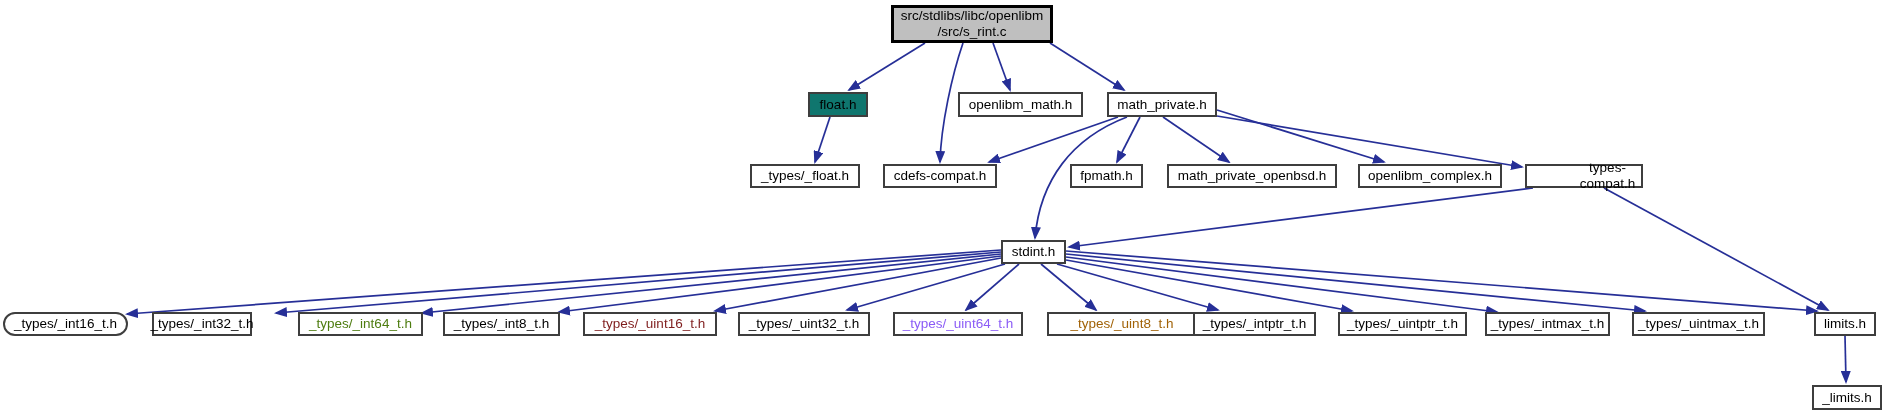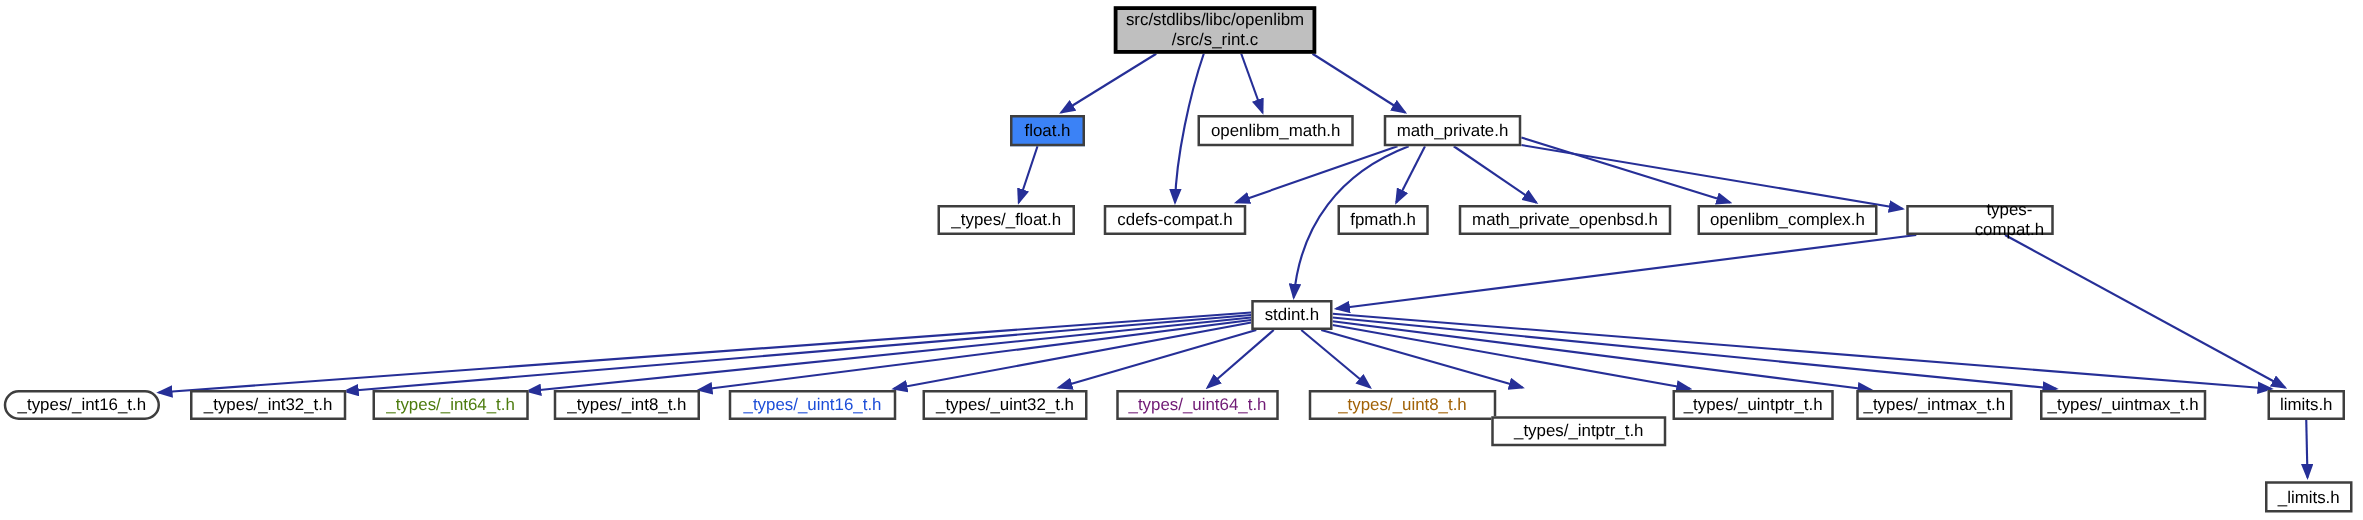--- a/index.html
+++ b/index.html
@@ -80,37 +80,37 @@
       <path d="M1041,264 L1096,310" fill="none" stroke="#262f97" stroke-width="1.7" marker-end="url(#arrow)"></path>
       <path d="M1057,264 L1218,310" fill="none" stroke="#262f97" stroke-width="1.7" marker-end="url(#arrow)"></path>
       <path d="M1066,260 L1352,311" fill="none" stroke="#262f97" stroke-width="1.7" marker-end="url(#arrow)"></path>
       <path d="M1066,257 L1497,312" fill="none" stroke="#262f97" stroke-width="1.7" marker-end="url(#arrow)"></path>
       <path d="M1066,254 L1645,311" fill="none" stroke="#262f97" stroke-width="1.7" marker-end="url(#arrow)"></path>
       <path d="M1066,251 L1817,311" fill="none" stroke="#262f97" stroke-width="1.7" marker-end="url(#arrow)"></path>
       <path d="M1845,336 L1846,382" fill="none" stroke="#262f97" stroke-width="1.7" marker-end="url(#arrow)"></path>
     </svg>
     <div class="graph-node root" style="left: 891px; top: 5px; width: 162px; height: 38px; border-color: rgb(0, 0, 0); background: rgb(191, 191, 191); color: rgb(0, 0, 0);"><span>src/stdlibs/libc/openlibm
 /src/s_rint.c</span></div>
-    <div class="graph-node" style="left: 808px; top: 92px; width: 60px; height: 25px; border-color: rgb(62, 62, 62); background: #3b82f6; color: rgb(0, 0, 0);"><span>float.h</span></div>
+    <div class="graph-node" style="left: 808px; top: 92px; width: 60px; height: 25px; border-color: rgb(62, 62, 62); background: #0f766e; color: rgb(0, 0, 0);"><span>float.h</span></div>
     <div class="graph-node" style="left: 958px; top: 92px; width: 125px; height: 25px; border-color: rgb(62, 62, 62); background: rgb(255, 255, 255); color: rgb(0, 0, 0);"><span>openlibm_math.h</span></div>
     <div class="graph-node" style="left: 1107px; top: 92px; width: 110px; height: 25px; border-color: rgb(62, 62, 62); background: rgb(255, 255, 255); color: rgb(0, 0, 0);"><span>math_private.h</span></div>
     <div class="graph-node" style="left: 750px; top: 164px; width: 110px; height: 24px; border-color: rgb(62, 62, 62); background: rgb(255, 255, 255); color: rgb(0, 0, 0);"><span>_types/_float.h</span></div>
     <div class="graph-node" style="left: 883px; top: 164px; width: 114px; height: 24px; border-color: rgb(62, 62, 62); background: rgb(255, 255, 255); color: rgb(0, 0, 0);"><span>cdefs-compat.h</span></div>
     <div class="graph-node" style="left: 1070px; top: 164px; width: 73px; height: 24px; border-color: rgb(62, 62, 62); background: rgb(255, 255, 255); color: rgb(0, 0, 0);"><span>fpmath.h</span></div>
     <div class="graph-node" style="left: 1167px; top: 164px; width: 170px; height: 24px; border-color: rgb(62, 62, 62); background: rgb(255, 255, 255); color: rgb(0, 0, 0);"><span>math_private_openbsd.h</span></div>
     <div class="graph-node" style="left: 1358px; top: 164px; width: 144px; height: 24px; border-color: rgb(62, 62, 62); background: rgb(255, 255, 255); color: rgb(0, 0, 0);"><span>openlibm_complex.h</span></div>
     <div class="graph-node" style="left: 1525px; top: 164px; width: 118px; height: 24px; border-color: rgb(62, 62, 62); background: rgb(255, 255, 255); color: rgb(0, 0, 0); padding-left: 47px;"><span>types-compat.h</span></div>
     <div class="graph-node" style="left: 1001px; top: 240px; width: 65px; height: 24px; border-color: rgb(62, 62, 62); background: rgb(255, 255, 255); color: rgb(0, 0, 0);"><span>stdint.h</span></div>
     <div class="graph-node" style="left: 3px; top: 312px; width: 125px; height: 24px; border-color: rgb(62, 62, 62); background: rgb(255, 255, 255); color: rgb(0, 0, 0); border-radius: 12px;"><span>_types/_int16_t.h</span></div>
-    <div class="graph-node" style="left: 152px; top: 312px; width: 125px; height: 24px; border-color: rgb(62, 62, 62); background: rgb(255, 255, 255); color: rgb(0, 0, 0);"><span>_types/_int32_t.h</span></div>
+    <div class="graph-node" style="left: 152px; top: 312px; width: 100px; height: 24px; border-color: rgb(62, 62, 62); background: rgb(255, 255, 255); color: rgb(0, 0, 0);"><span>_types/_int32_t.h</span></div>
     <div class="graph-node" style="left: 298px; top: 312px; width: 125px; height: 24px; border-color: rgb(62, 62, 62); background: rgb(255, 255, 255); color: #4d7c0f;"><span>_types/_int64_t.h</span></div>
     <div class="graph-node" style="left: 443px; top: 312px; width: 117px; height: 24px; border-color: rgb(62, 62, 62); background: rgb(255, 255, 255); color: rgb(0, 0, 0);"><span>_types/_int8_t.h</span></div>
-    <div class="graph-node" style="left: 583px; top: 312px; width: 134px; height: 24px; border-color: rgb(62, 62, 62); background: rgb(255, 255, 255); color: #1d4ed8;"><span>_types/_uint16_t.h</span></div>
+    <div class="graph-node" style="left: 583px; top: 312px; width: 134px; height: 24px; border-color: rgb(62, 62, 62); background: rgb(255, 255, 255); color: #7f1d1d;"><span>_types/_uint16_t.h</span></div>
     <div class="graph-node" style="left: 738px; top: 312px; width: 132px; height: 24px; border-color: rgb(62, 62, 62); background: rgb(255, 255, 255); color: rgb(0, 0, 0);"><span>_types/_uint32_t.h</span></div>
-    <div class="graph-node" style="left: 893px; top: 312px; width: 130px; height: 24px; border-color: rgb(62, 62, 62); background: rgb(255, 255, 255); color: #701a75;"><span>_types/_uint64_t.h</span></div>
+    <div class="graph-node" style="left: 893px; top: 312px; width: 130px; height: 24px; border-color: rgb(62, 62, 62); background: rgb(255, 255, 255); color: #8b5cf6;"><span>_types/_uint64_t.h</span></div>
     <div class="graph-node" style="left: 1047px; top: 312px; width: 150px; height: 24px; border-color: rgb(62, 62, 62); background: rgb(255, 255, 255); color: #a16207;"><span>_types/_uint8_t.h</span></div>
-    <div class="graph-node" style="left: 1193px; top: 312px; width: 140px; height: 24px; border-color: rgb(62, 62, 62); background: rgb(255, 255, 255); color: rgb(0, 0, 0); margin-top: 21px;"><span>_types/_intptr_t.h</span></div>
+    <div class="graph-node" style="left: 1193px; top: 312px; width: 123px; height: 24px; border-color: rgb(62, 62, 62); background: rgb(255, 255, 255); color: rgb(0, 0, 0);"><span>_types/_intptr_t.h</span></div>
     <div class="graph-node" style="left: 1338px; top: 312px; width: 129px; height: 24px; border-color: rgb(62, 62, 62); background: rgb(255, 255, 255); color: rgb(0, 0, 0);"><span>_types/_uintptr_t.h</span></div>
     <div class="graph-node" style="left: 1485px; top: 312px; width: 125px; height: 24px; border-color: rgb(62, 62, 62); background: rgb(255, 255, 255); color: rgb(0, 0, 0);"><span>_types/_intmax_t.h</span></div>
     <div class="graph-node" style="left: 1632px; top: 312px; width: 133px; height: 24px; border-color: rgb(62, 62, 62); background: rgb(255, 255, 255); color: rgb(0, 0, 0);"><span>_types/_uintmax_t.h</span></div>
     <div class="graph-node" style="left: 1814px; top: 312px; width: 62px; height: 24px; border-color: rgb(62, 62, 62); background: rgb(255, 255, 255); color: rgb(0, 0, 0);"><span>limits.h</span></div>
     <div class="graph-node" style="left: 1812px; top: 385px; width: 70px; height: 25px; border-color: rgb(62, 62, 62); background: rgb(255, 255, 255); color: rgb(0, 0, 0);"><span>_limits.h</span></div>
   </div>
 
 </body></html>

